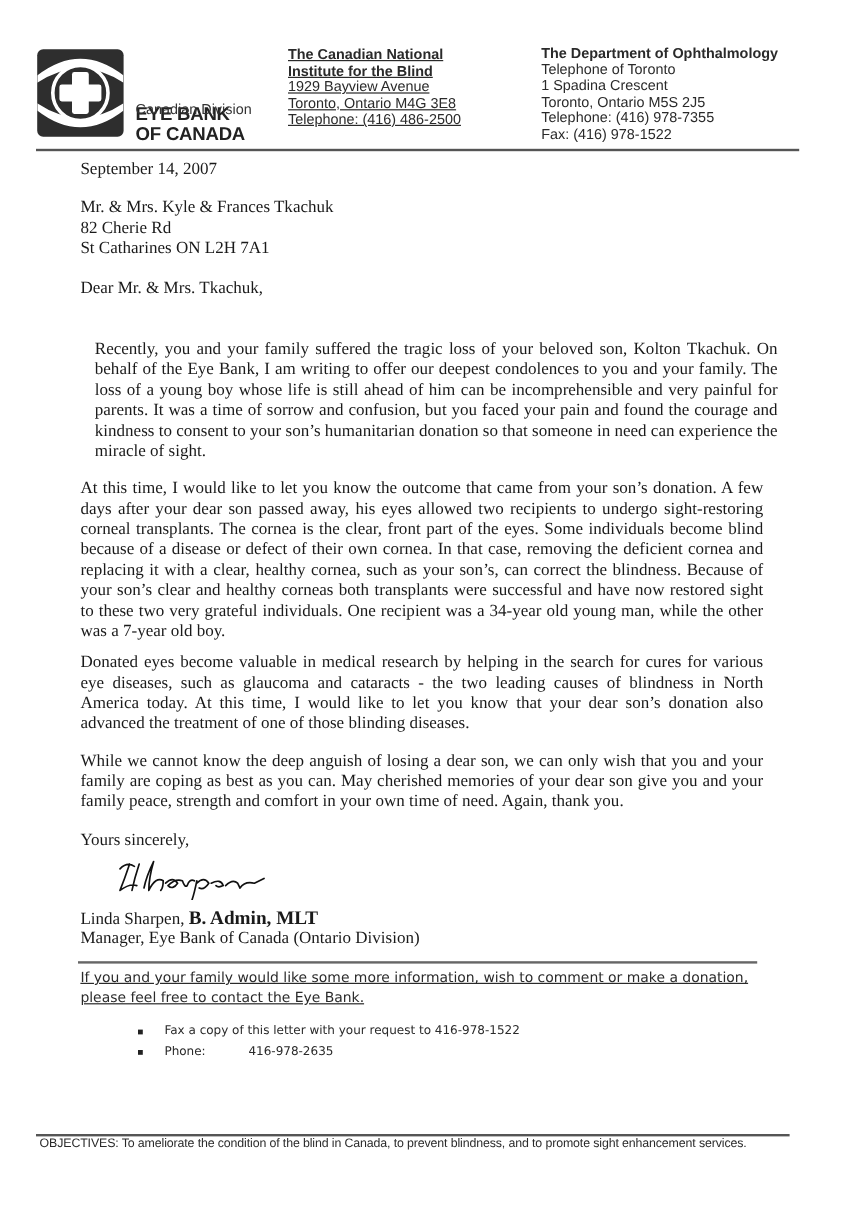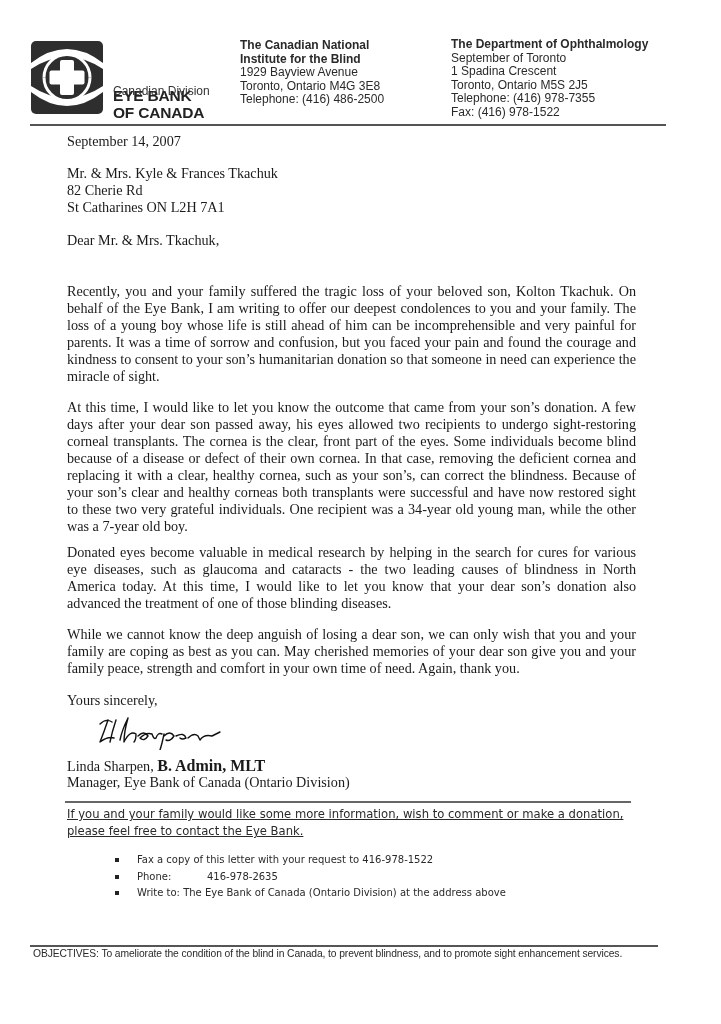--- a/index.html
+++ b/index.html
@@ -43,21 +43,21 @@
       line-height: 14px;
       color: #333;
     }
     .head-col {
       font-family: "Liberation Sans", sans-serif;
       font-size: 12px;
       line-height: 13.5px;
       color: #2a2a2a;
     }
     .head-col .bold { font-weight: bold; }
-    .cnib { left: 240px; top: 39px; }
+    .cnib { left: 240px; top: 39px; text-decoration: underline; }
     .ophth { left: 451px; top: 38px; }
 
     .rule {
       height: 2px;
       background: #555;
     }
     .rule-top { left: 30px; top: 124px; width: 636px; }
     .rule-contact { left: 65px; top: 801px; width: 566px; height: 1.5px; background: #666; }
     .rule-bottom { left: 30px; top: 945px; width: 628px; height: 1.5px; background: #555; }
 
@@ -70,21 +70,21 @@
       color: #1a1a1a;
     }
     .date { top: 133px; }
     .addr { top: 165px; }
     .salute { top: 232px; }
     .para {
       text-align: justify;
       text-align-last: left;
       margin: 0;
     }
-    .p1 { top: 283px; }
+    .p1 { top: 283px; margin-left: 12px; }
     .p2 { top: 399px; }
     .p3 { top: 544px; }
     .p4 { top: 626px; }
     .closing { top: 692px; }
     .signature {
       left: 94px; top: 710px;
       width: 130px; height: 40px;
     }
     .sig-name { top: 757px; }
     .sig-name .creds { font-size: 16px; font-weight: bold; }
@@ -164,21 +164,21 @@
   <div class="abs head-col cnib">
     <div class="bold">The Canadian National</div>
     <div class="bold">Institute for the Blind</div>
     <div>1929 Bayview Avenue</div>
     <div>Toronto, Ontario M4G 3E8</div>
     <div>Telephone: (416) 486-2500</div>
   </div>
 
   <div class="abs head-col ophth">
     <div class="bold">The Department of Ophthalmology</div>
-    <div>September of Toronto</div>
+    <div>Telephone of Toronto</div>
     <div>1 Spadina Crescent</div>
     <div>Toronto, Ontario M5S 2J5</div>
     <div>Telephone: (416) 978-7355</div>
     <div>Fax: (416) 978-1522</div>
   </div>
 
   <div class="abs rule rule-top"></div>
 </header>
 
 <main>
@@ -216,23 +216,19 @@
 
   <ul class="abs contact-list">
     <li>
       <span class="bullet"></span>
       <span>Fax a copy of this letter with your request to 416-978-1522</span>
     </li>
     <li>
       <span class="bullet"></span>
       <span class="phone-label">Phone:</span><span>416-978-2635</span>
     </li>
-    <li>
-      <span class="bullet"></span>
-      <span>Write to: The Eye Bank of Canada (Ontario Division) at the address above</span>
-    </li>
   </ul>
 </section>
 
 <footer>
   <div class="abs rule rule-bottom"></div>
   <div class="abs objectives">OBJECTIVES: To ameliorate the condition of the blind in Canada, to prevent blindness, and to promote sight enhancement services.</div>
 </footer>
 
 </body></html>

